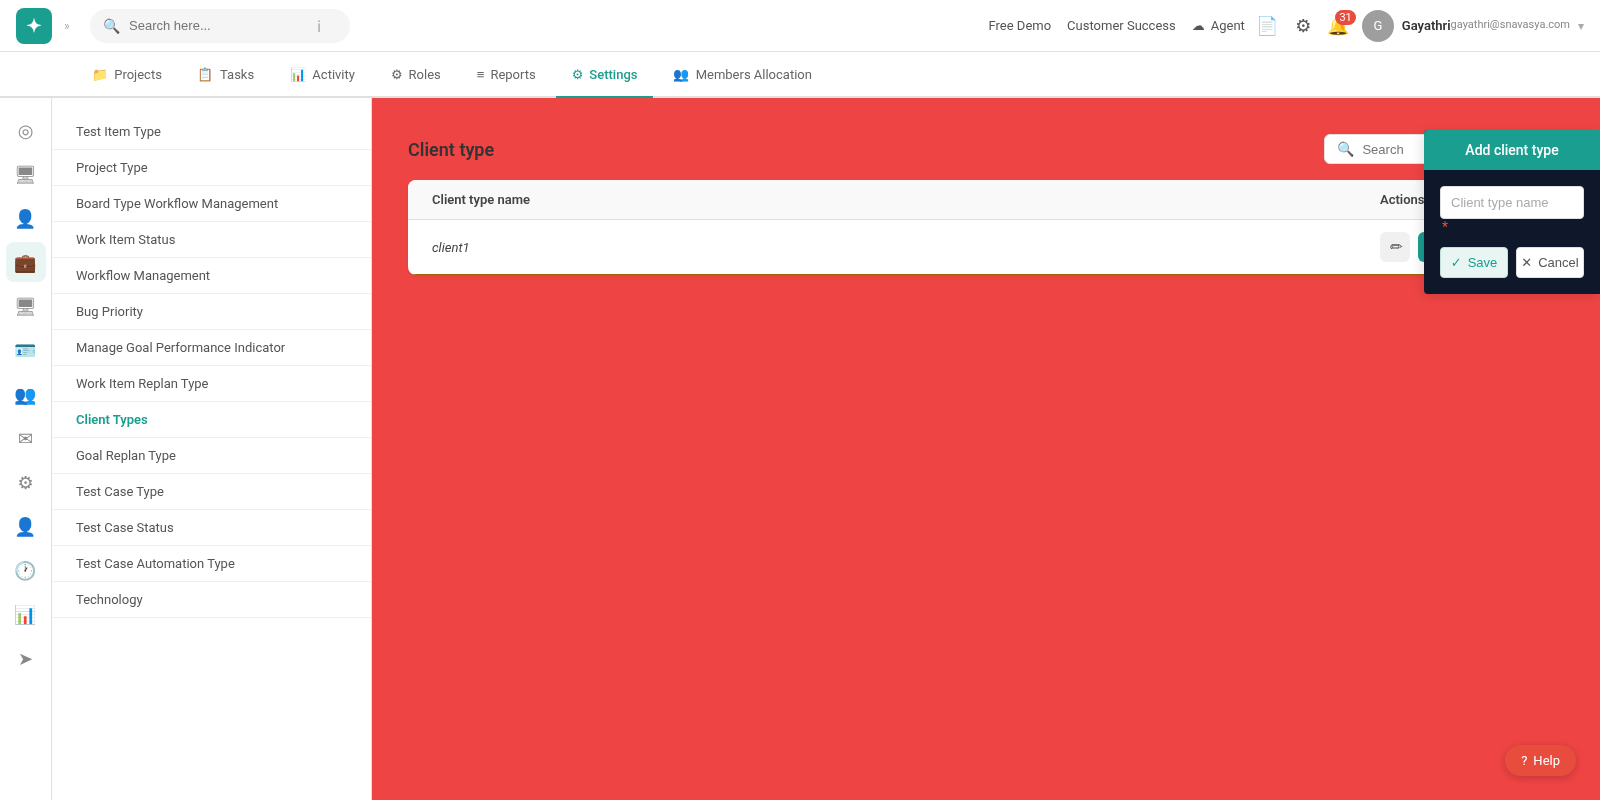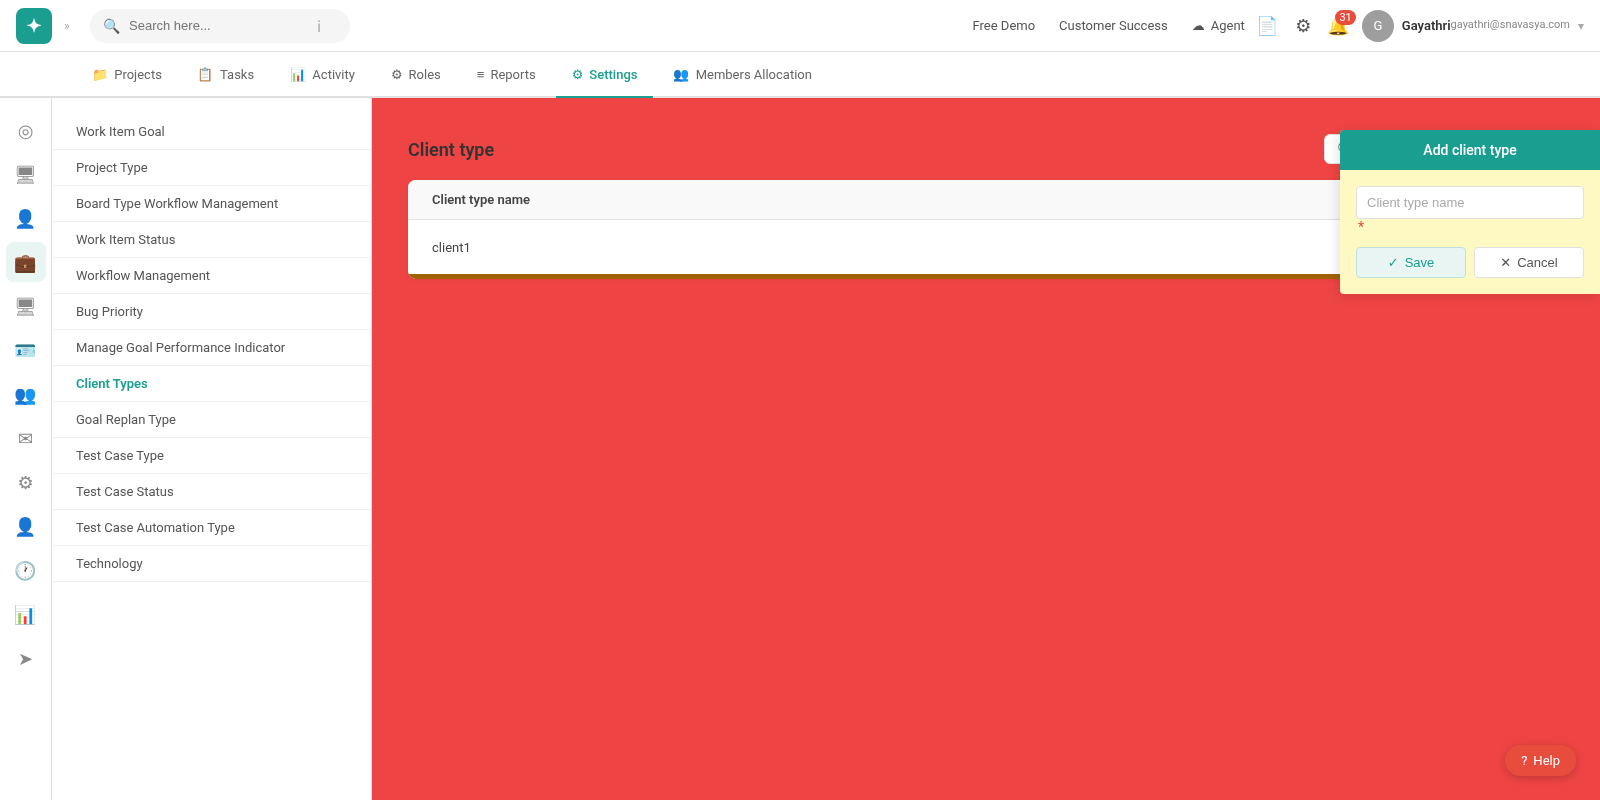--- a/index.html
+++ b/index.html
@@ -19,21 +19,21 @@
     .topbar-search {
       display: flex; align-items: center; background: #f5f5f5; border-radius: 20px;
       padding: 6px 14px; gap: 8px; flex: 0 0 260px;
     }
     .topbar-search input {
       border: none; background: transparent; outline: none; font-size: 13px; color: #555; width: 180px;
     }
     .topbar-search-icon { color: #aaa; font-size: 14px; }
     .topbar-info-icon { color: #aaa; font-size: 16px; cursor: pointer; }
     .topbar-spacer { flex: 1; }
-    .topbar-nav { display: flex; align-items: center; gap: 24px; }
+    .topbar-nav { display: flex; align-items: center; gap: 16px; }
     .topbar-nav-item { font-size: 13px; color: #555; cursor: pointer; display: flex; align-items: center; gap: 6px; }
     .topbar-icons { display: flex; align-items: center; gap: 16px; }
     .topbar-icon-btn { position: relative; color: #555; font-size: 18px; cursor: pointer; }
     .badge {
       position: absolute; top: -5px; right: -6px;
       background: #e74c3c; color: #fff; font-size: 11px; border-radius: 10px;
       padding: 1px 4px; min-width: 16px; text-align: center;
     }
     .topbar-user { display: flex; align-items: center; gap: 8px; cursor: pointer; }
     .topbar-avatar { width: 32px; height: 32px; border-radius: 50%; background: #ccc; overflow: hidden; display: flex; align-items: center; justify-content: center; font-size: 13px; color: #fff; background: #9e9e9e; }
@@ -110,36 +110,36 @@
       background: #fff; border-radius: 8px; overflow: hidden;
       box-shadow: 0 1px 4px rgba(0,0,0,0.07);
     }
     .table-header {
       display: grid; grid-template-columns: 1fr 160px;
       padding: 12px 24px; background: #f9f9f9; border-bottom: 1px solid #e0e0e0;
       font-weight: 600; font-size: 13px; color: #444;
     }
     .table-row {
       display: grid; grid-template-columns: 1fr 160px;
-      padding: 12px 24px; border-bottom: 5px solid #a16207;
-      align-items: center; font-size: 13px; color: #444;
+      padding: 12px 24px; border-bottom: 1px solid #a16207;
+      align-items: center; font-size: 13px; color: #444; font-style: italic;
     }
     .table-actions { display: flex; gap: 8px; align-items: center; }
     .action-btn {
       width: 30px; height: 30px; display: flex; align-items: center; justify-content: center;
       border-radius: 6px; cursor: pointer; font-size: 15px;
     }
     .action-btn.edit { color: #555; background: #f0f0f0; }
     .action-btn.delete { color: #fff; background: #1a9e8f; }
     .table-footer { padding: 10px 24px; font-size: 12px; color: #888; }
 
     
     .add-panel {
-      position: fixed; top: 130px; right: 0; width: 260px;
-      background: #fef9c3; box-shadow: -2px 2px 12px rgba(0,0,0,0.12);
+      position: fixed; top: 130px; right: 0; width: 176px;
+      background: #0f172a; box-shadow: -2px 2px 12px rgba(0,0,0,0.12);
       border-radius: 4px 0 0 4px; z-index: 200; overflow: hidden;
     }
     .add-panel-header {
       background: #1a9e8f; color: #fff; font-size: 14px; font-weight: 500;
       padding: 12px 16px; text-align: center;
     }
     .add-panel-body { padding: 16px; }
     .add-panel-input {
       width: 100%; border: 1px solid #e0e0e0; border-radius: 4px;
       padding: 8px 10px; font-size: 13px; outline: none; color: #555;
@@ -255,39 +255,42 @@
     <div class="sidebar-icon-item">✉</div>
     <div class="sidebar-icon-item">⚙</div>
     <div class="sidebar-icon-item">👤</div>
     <div class="sidebar-icon-item">🕐</div>
     <div class="sidebar-icon-item">📊</div>
     <div class="sidebar-icon-item">➤</div>
   </div>
 
   <div class="settings-sidebar">
     <div class="settings-sidebar-item">
-      <span>Work Item Goal</span>
+      <span>Test Item Type</span>
     </div>
     <div class="settings-sidebar-item">
       <span>Project Type</span>
     </div>
     <div class="settings-sidebar-item">
       <span>Board Type Workflow Management</span>
     </div>
     <div class="settings-sidebar-item">
       <span>Work Item Status</span>
     </div>
     <div class="settings-sidebar-item">
       <span>Workflow Management</span>
     </div>
     <div class="settings-sidebar-item">
       <span>Bug Priority</span>
     </div>
     <div class="settings-sidebar-item">
       <span>Manage Goal Performance Indicator</span>
+    </div>
+    <div class="settings-sidebar-item">
+      <span>Work Item Replan Type</span>
     </div>
     <div class="settings-sidebar-item active">
       <span>Client Types</span>
     </div>
     <div class="settings-sidebar-item">
       <span>Goal Replan Type</span>
     </div>
     <div class="settings-sidebar-item">
       <span>Test Case Type</span>
     </div>

